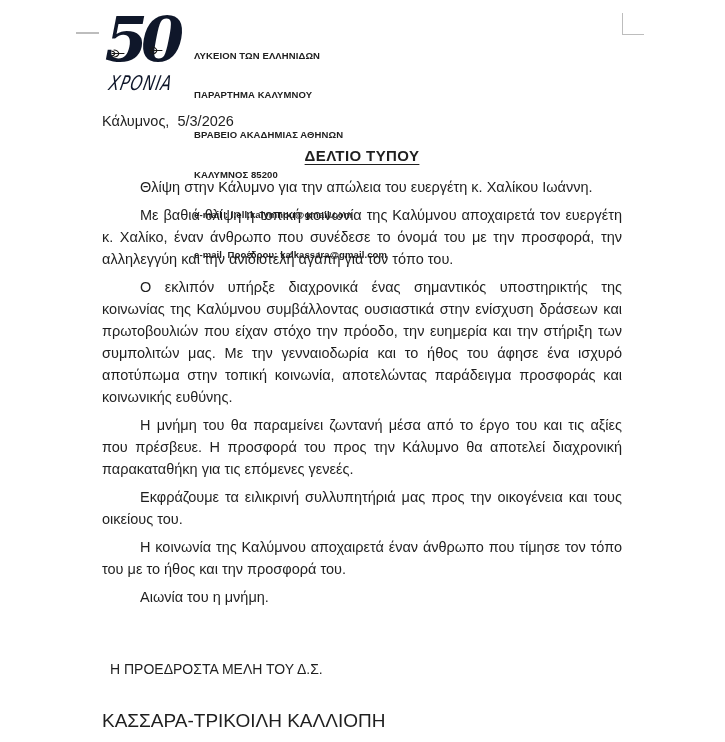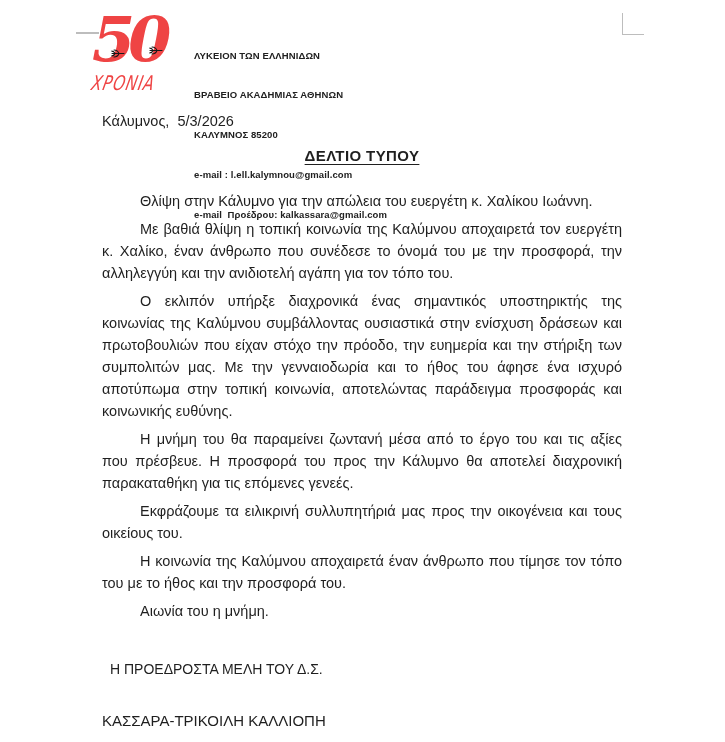--- a/index.html
+++ b/index.html
@@ -11,21 +11,21 @@
     color:#1f1f1f;
     overflow:hidden;
   }
   
   .crop{position:absolute;background:#bdbdbd;}
   .mark-left{left:76px;top:32px;width:23px;height:2px;}
   .mark-tr-v{left:622px;top:13px;width:1px;height:22px;}
   .mark-tr-h{left:622px;top:34px;width:22px;height:1px;}
 
   
-  .logo{position:absolute;left:92px;top:10px;width:98px;color:#ef4444;}
+  .logo{position:absolute;left:92px;top:10px;width:98px;text-align:center;color:#0f172a;}
   .logo-number{
     font-family:"DejaVu Serif", serif;
     font-style:italic;font-weight:700;
     font-size:62px;line-height:60px;
     letter-spacing:-7px;
   }
   .logo-word{
     font-family:"DejaVu Sans", sans-serif;
     font-style:italic;
     font-size:15px;line-height:18px;
@@ -57,33 +57,33 @@
     font-size:15px;font-weight:700;
     line-height:22px;letter-spacing:0.4px;
     text-decoration:underline;
     text-underline-offset:3px;
   }
   .text-block p{
     margin:6px 0 0 0;
     font-size:14.5px;line-height:22px;
     text-align:justify;text-indent:38px;
   }
-  .text-block p.first{margin-top:23px;}
+  .text-block p.first{margin-top:9px;}
 
   
   .sign-row{
     position:absolute;left:102px;top:660px;width:520px;
     display:flex;justify-content:flex-start;
     font-size:14px;line-height:18px;
   }
   .sign-left{padding-left:8px;}
   .sign-right{padding-right:9px;}
   .president-name{
     position:absolute;left:102px;top:712px;
-    font-size:15px;line-height:18px;
+    font-size:19px;line-height:18px;
   }
 </style>
 </head>
 <body>
 
 <div class="page">
 
   <div class="crop mark-left"></div>
   <div class="crop mark-tr-v"></div>
   <div class="crop mark-tr-h"></div>
@@ -98,20 +98,21 @@
     <span class="sprig sprig-2">
       <svg width="16" height="13" viewBox="0 0 16 13">
         <path d="M15 6.5 H3 M10 6.5 C9 4 7 3 5 3 M10 6.5 C9 9 7 10 5 10 M6 6.5 C5.3 4.7 4 4.1 2.8 4.1 M6 6.5 C5.3 8.3 4 8.9 2.8 8.9" fill="none" stroke="#181818" stroke-width="1.1" stroke-linecap="round"></path>
       </svg>
     </span>
     <div class="logo-word">ΧΡΟΝΙΑ</div>
   </div>
 
   <div class="org-block">
     <div>ΛΥΚΕΙΟΝ ΤΩΝ ΕΛΛΗΝΙΔΩΝ</div>
+    <div>ΠΑΡΑΡΤΗΜΑ ΚΑΛΥΜΝΟΥ</div>
     <div>ΒΡΑΒΕΙΟ ΑΚΑΔΗΜΙΑΣ ΑΘΗΝΩΝ</div>
     <div>ΚΑΛΥΜΝΟΣ 85200</div>
     <div>e-mail : l.ell.kalymnou@gmail.com</div>
     <div>e-mail  Προέδρου: kalkassara@gmail.com</div>
   </div>
 
   <div class="text-block">
     <div class="date-line">Κάλυμνος,  5/3/2026</div>
     <h1 class="title">ΔΕΛΤΙΟ ΤΥΠΟΥ</h1>
     <p class="first">Θλίψη στην Κάλυμνο για την απώλεια του ευεργέτη κ. Χαλίκου Ιωάννη.</p>

